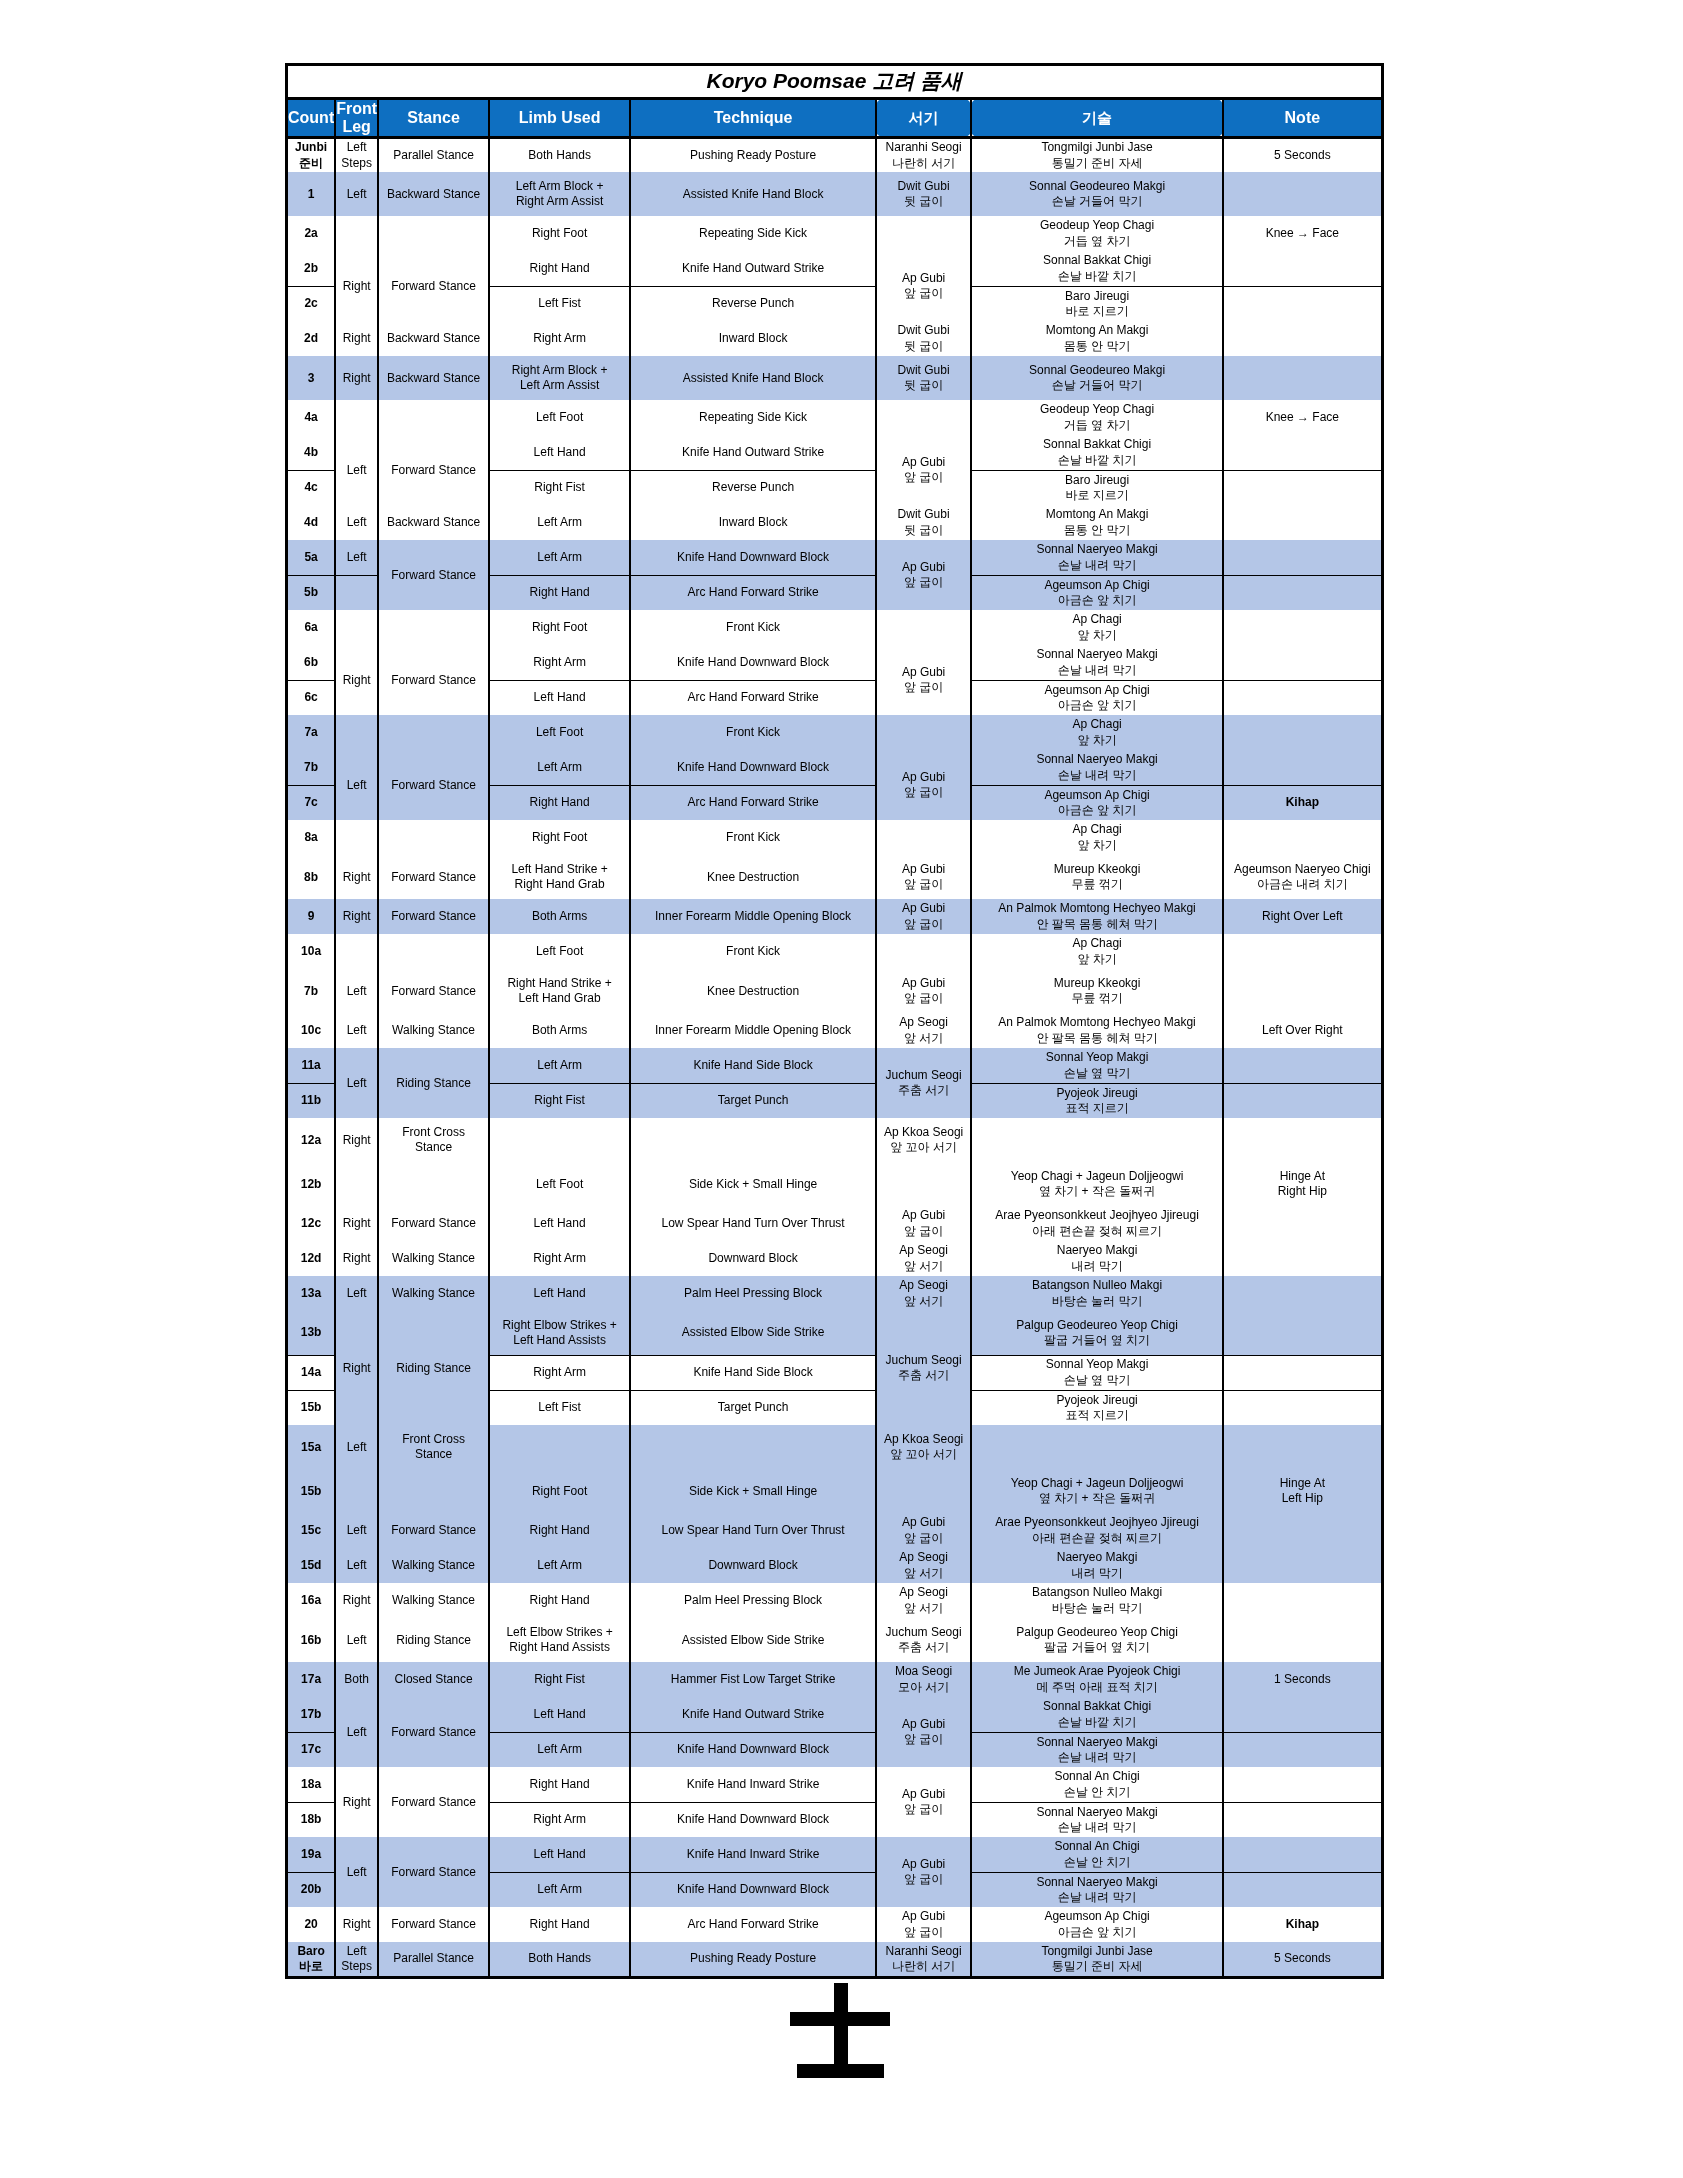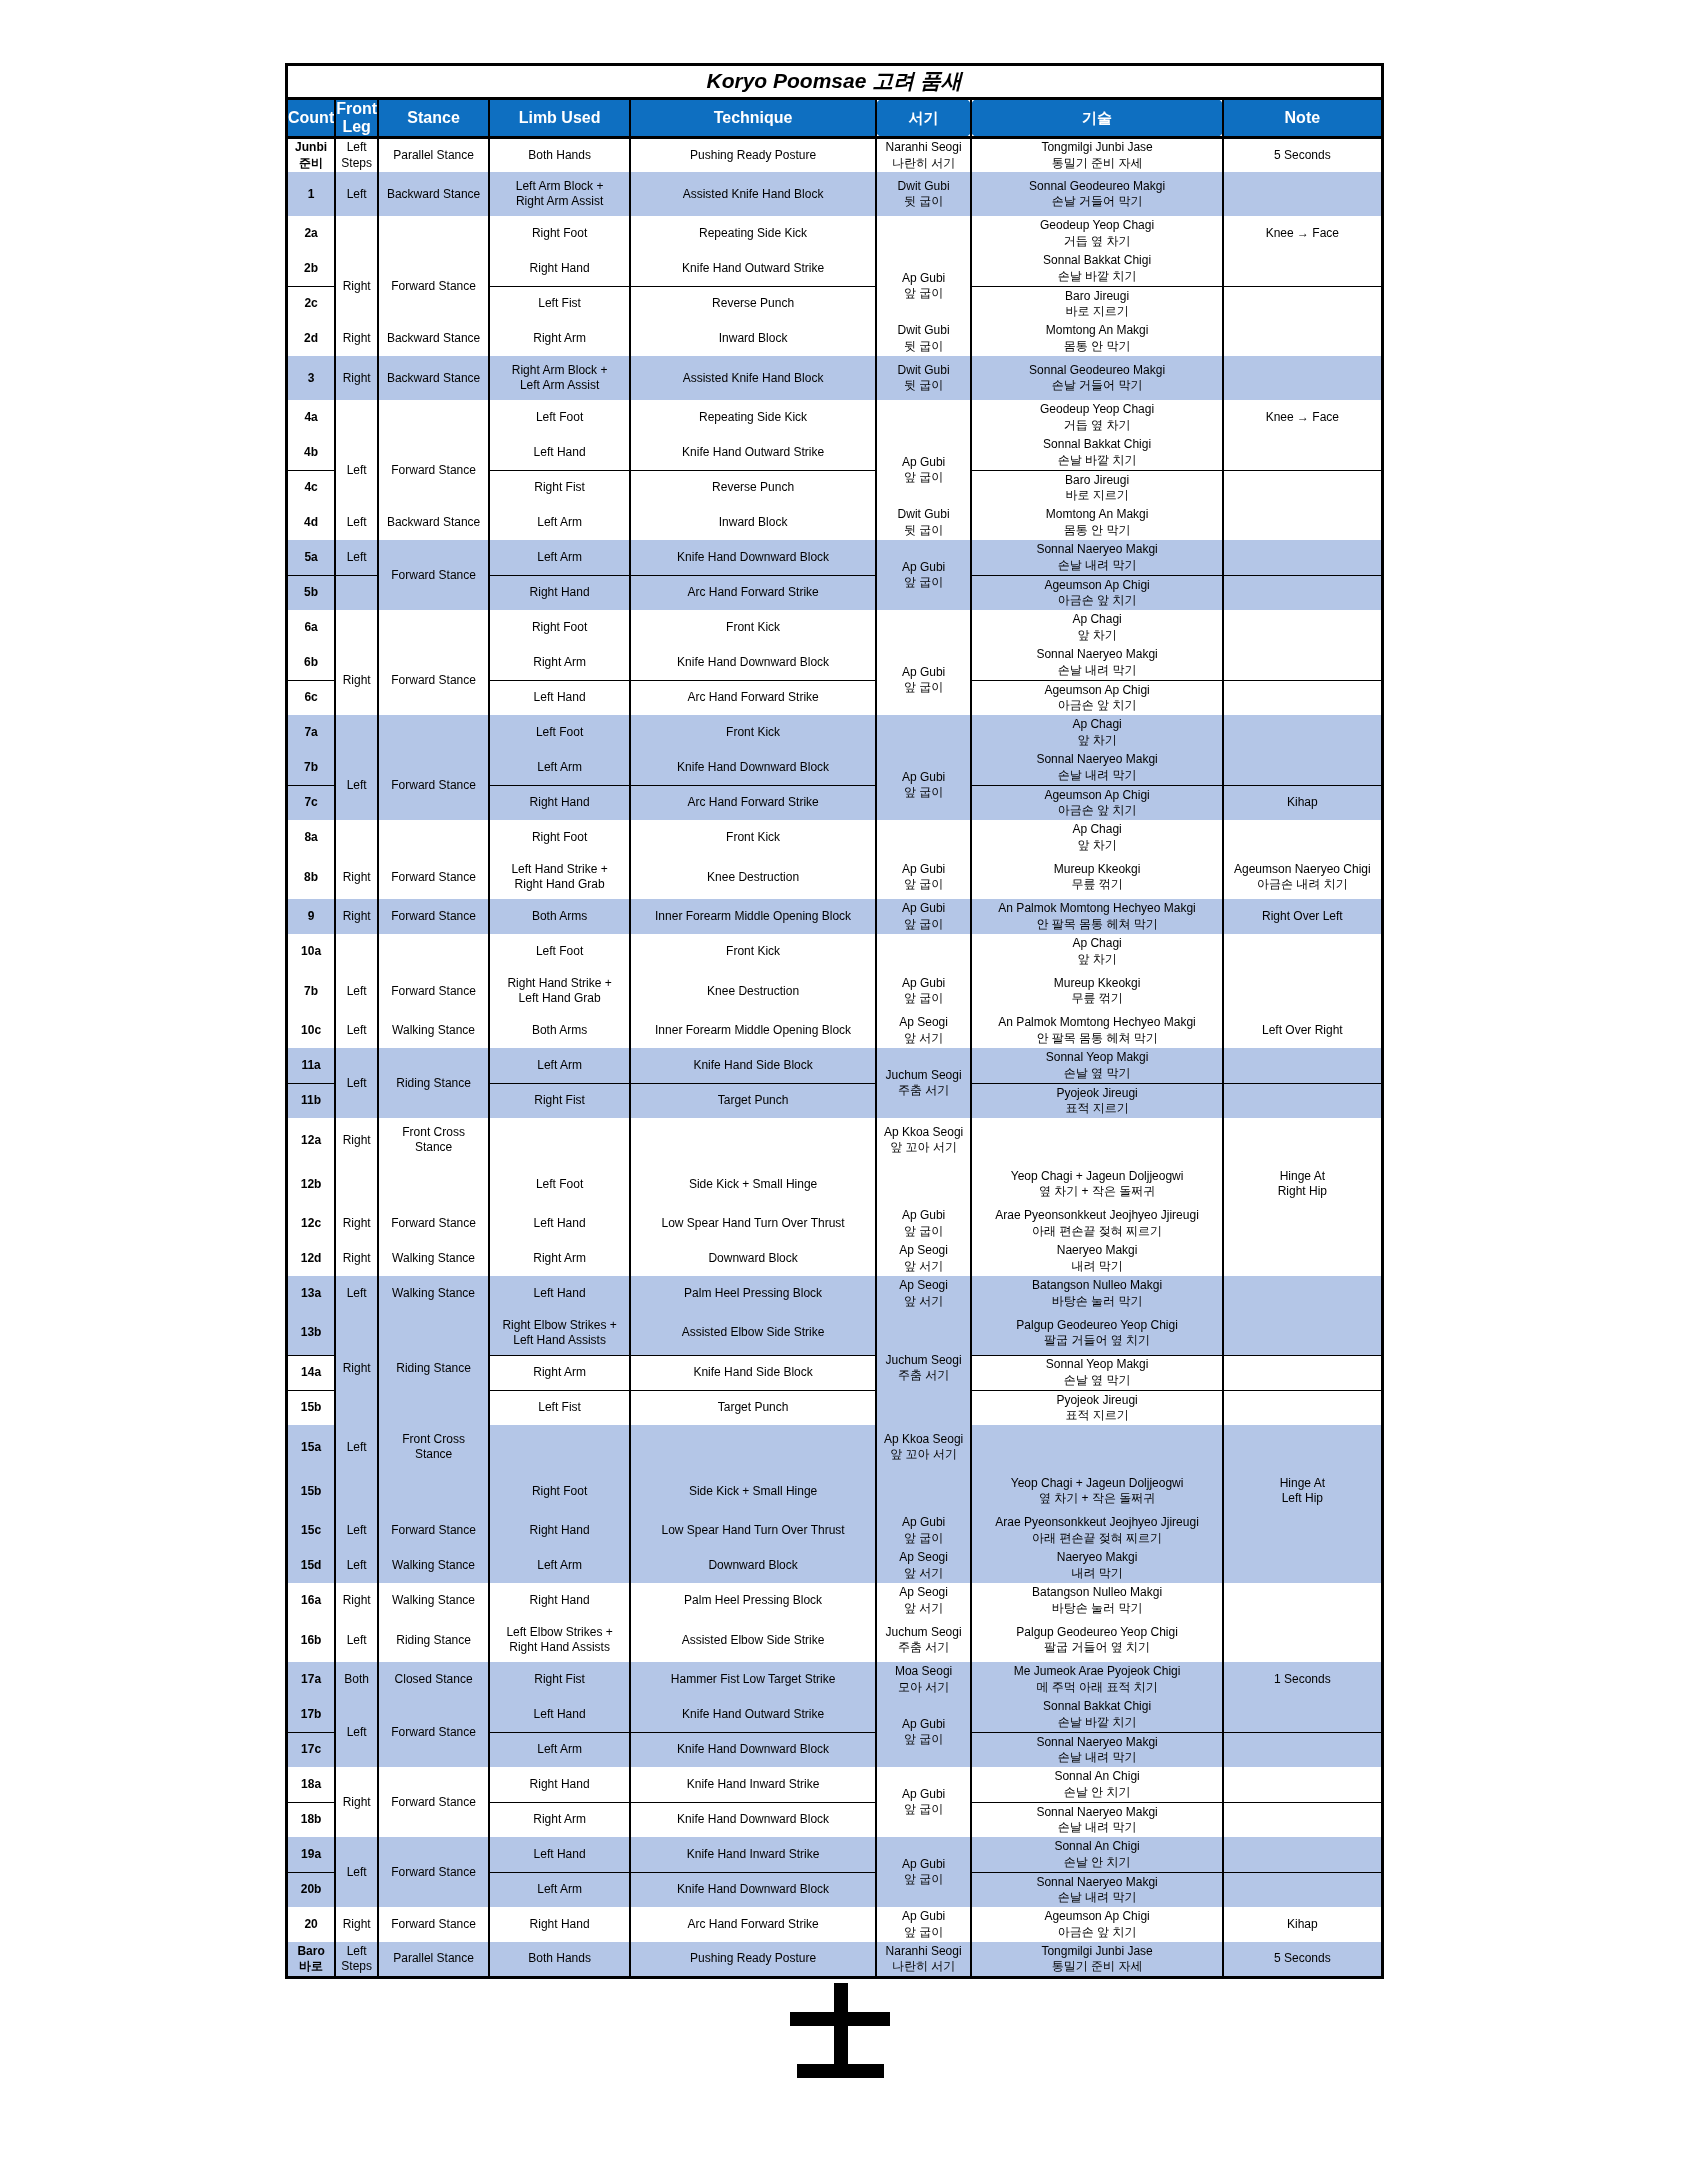--- a/index.html
+++ b/index.html
@@ -62,21 +62,21 @@
   }
   tr.header-row th.kr { font-size: 15px; border-radius: 7px; }
   tbody tr { height: 35px; }
   tbody tr.tall { height: 44px; }
   tbody td { border-top-width: 3px; }
   tbody tr.thin td { border-top-width: 1px; }
   tbody tr.shade td { background: var(--row-shade); }
   tbody td.grad {
     background: linear-gradient(180deg, var(--row-shade) 0%, var(--row-shade) 45%, #ffffff 92%);
   }
-  tbody td.bold { font-weight: normal; }
+  tbody td.bold { font-weight: bold; }
   tbody td.col-count { font-weight: bold; padding: 1px 0; margin-left: 11px; }
   
   .sa-figure {
     position: absolute;
     left: 790px;
     top: 1983px;
     width: 100px;
     height: 95px;
   }
   .sa-figure .stroke { position: absolute; background: #000; }

